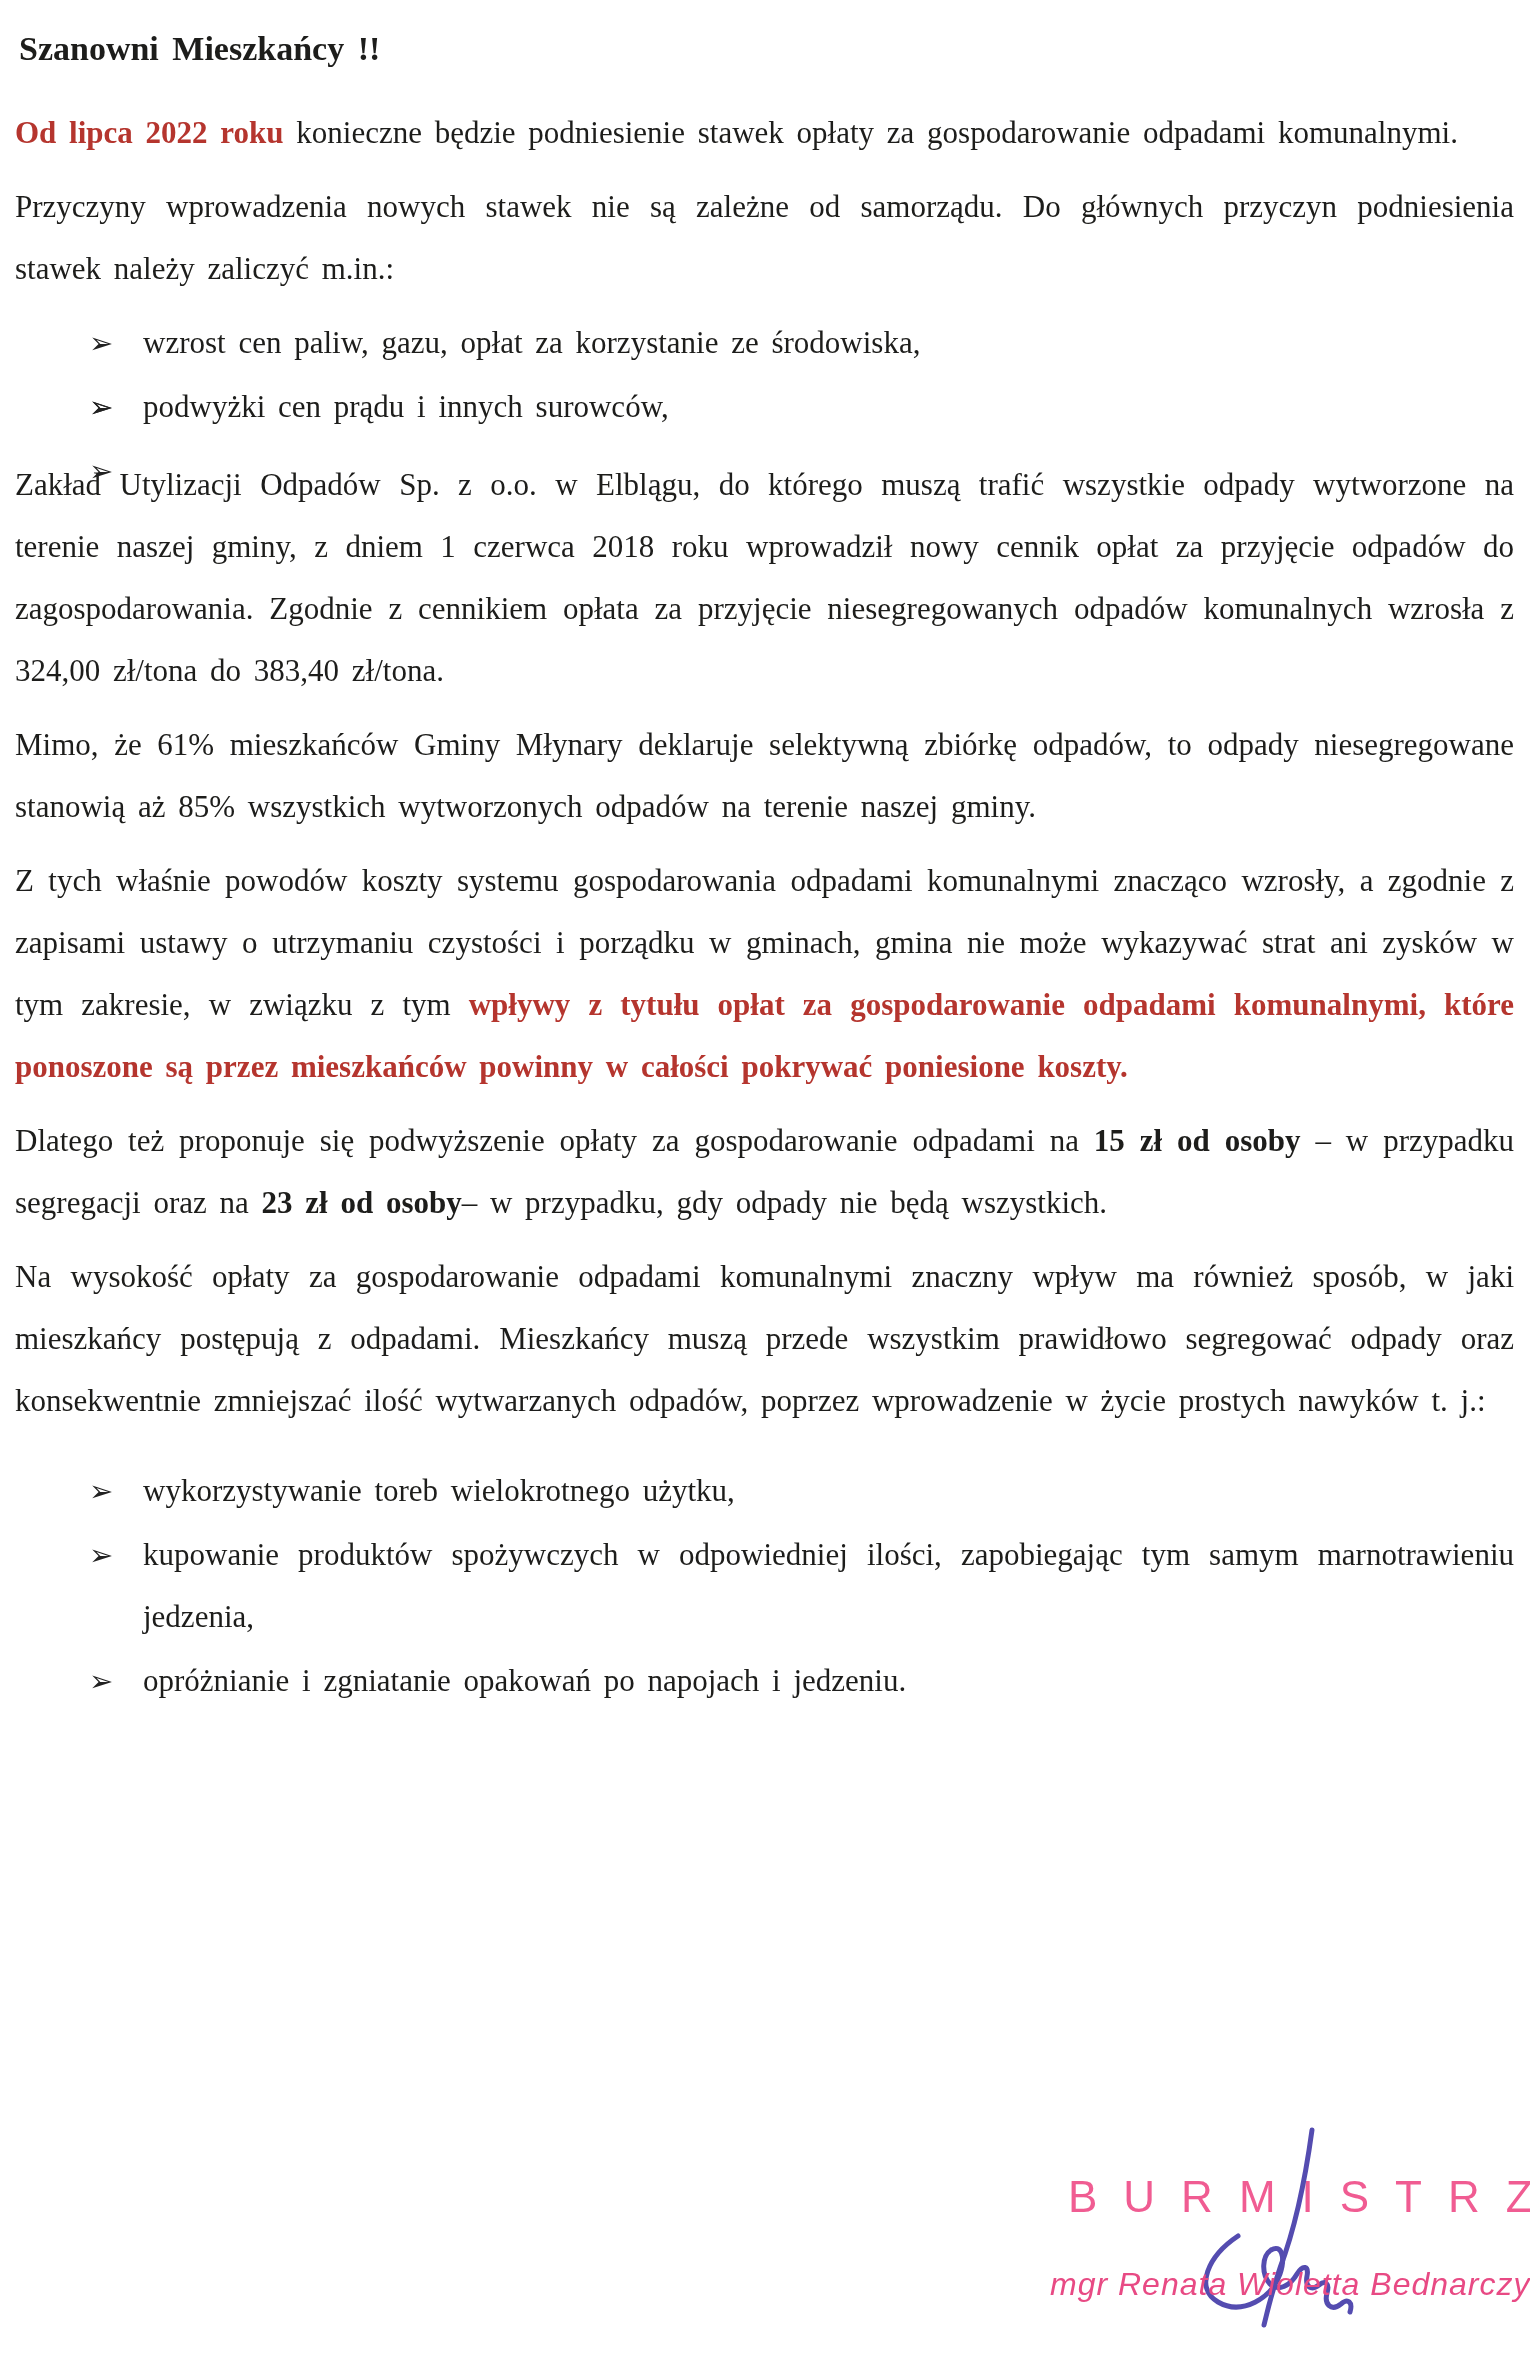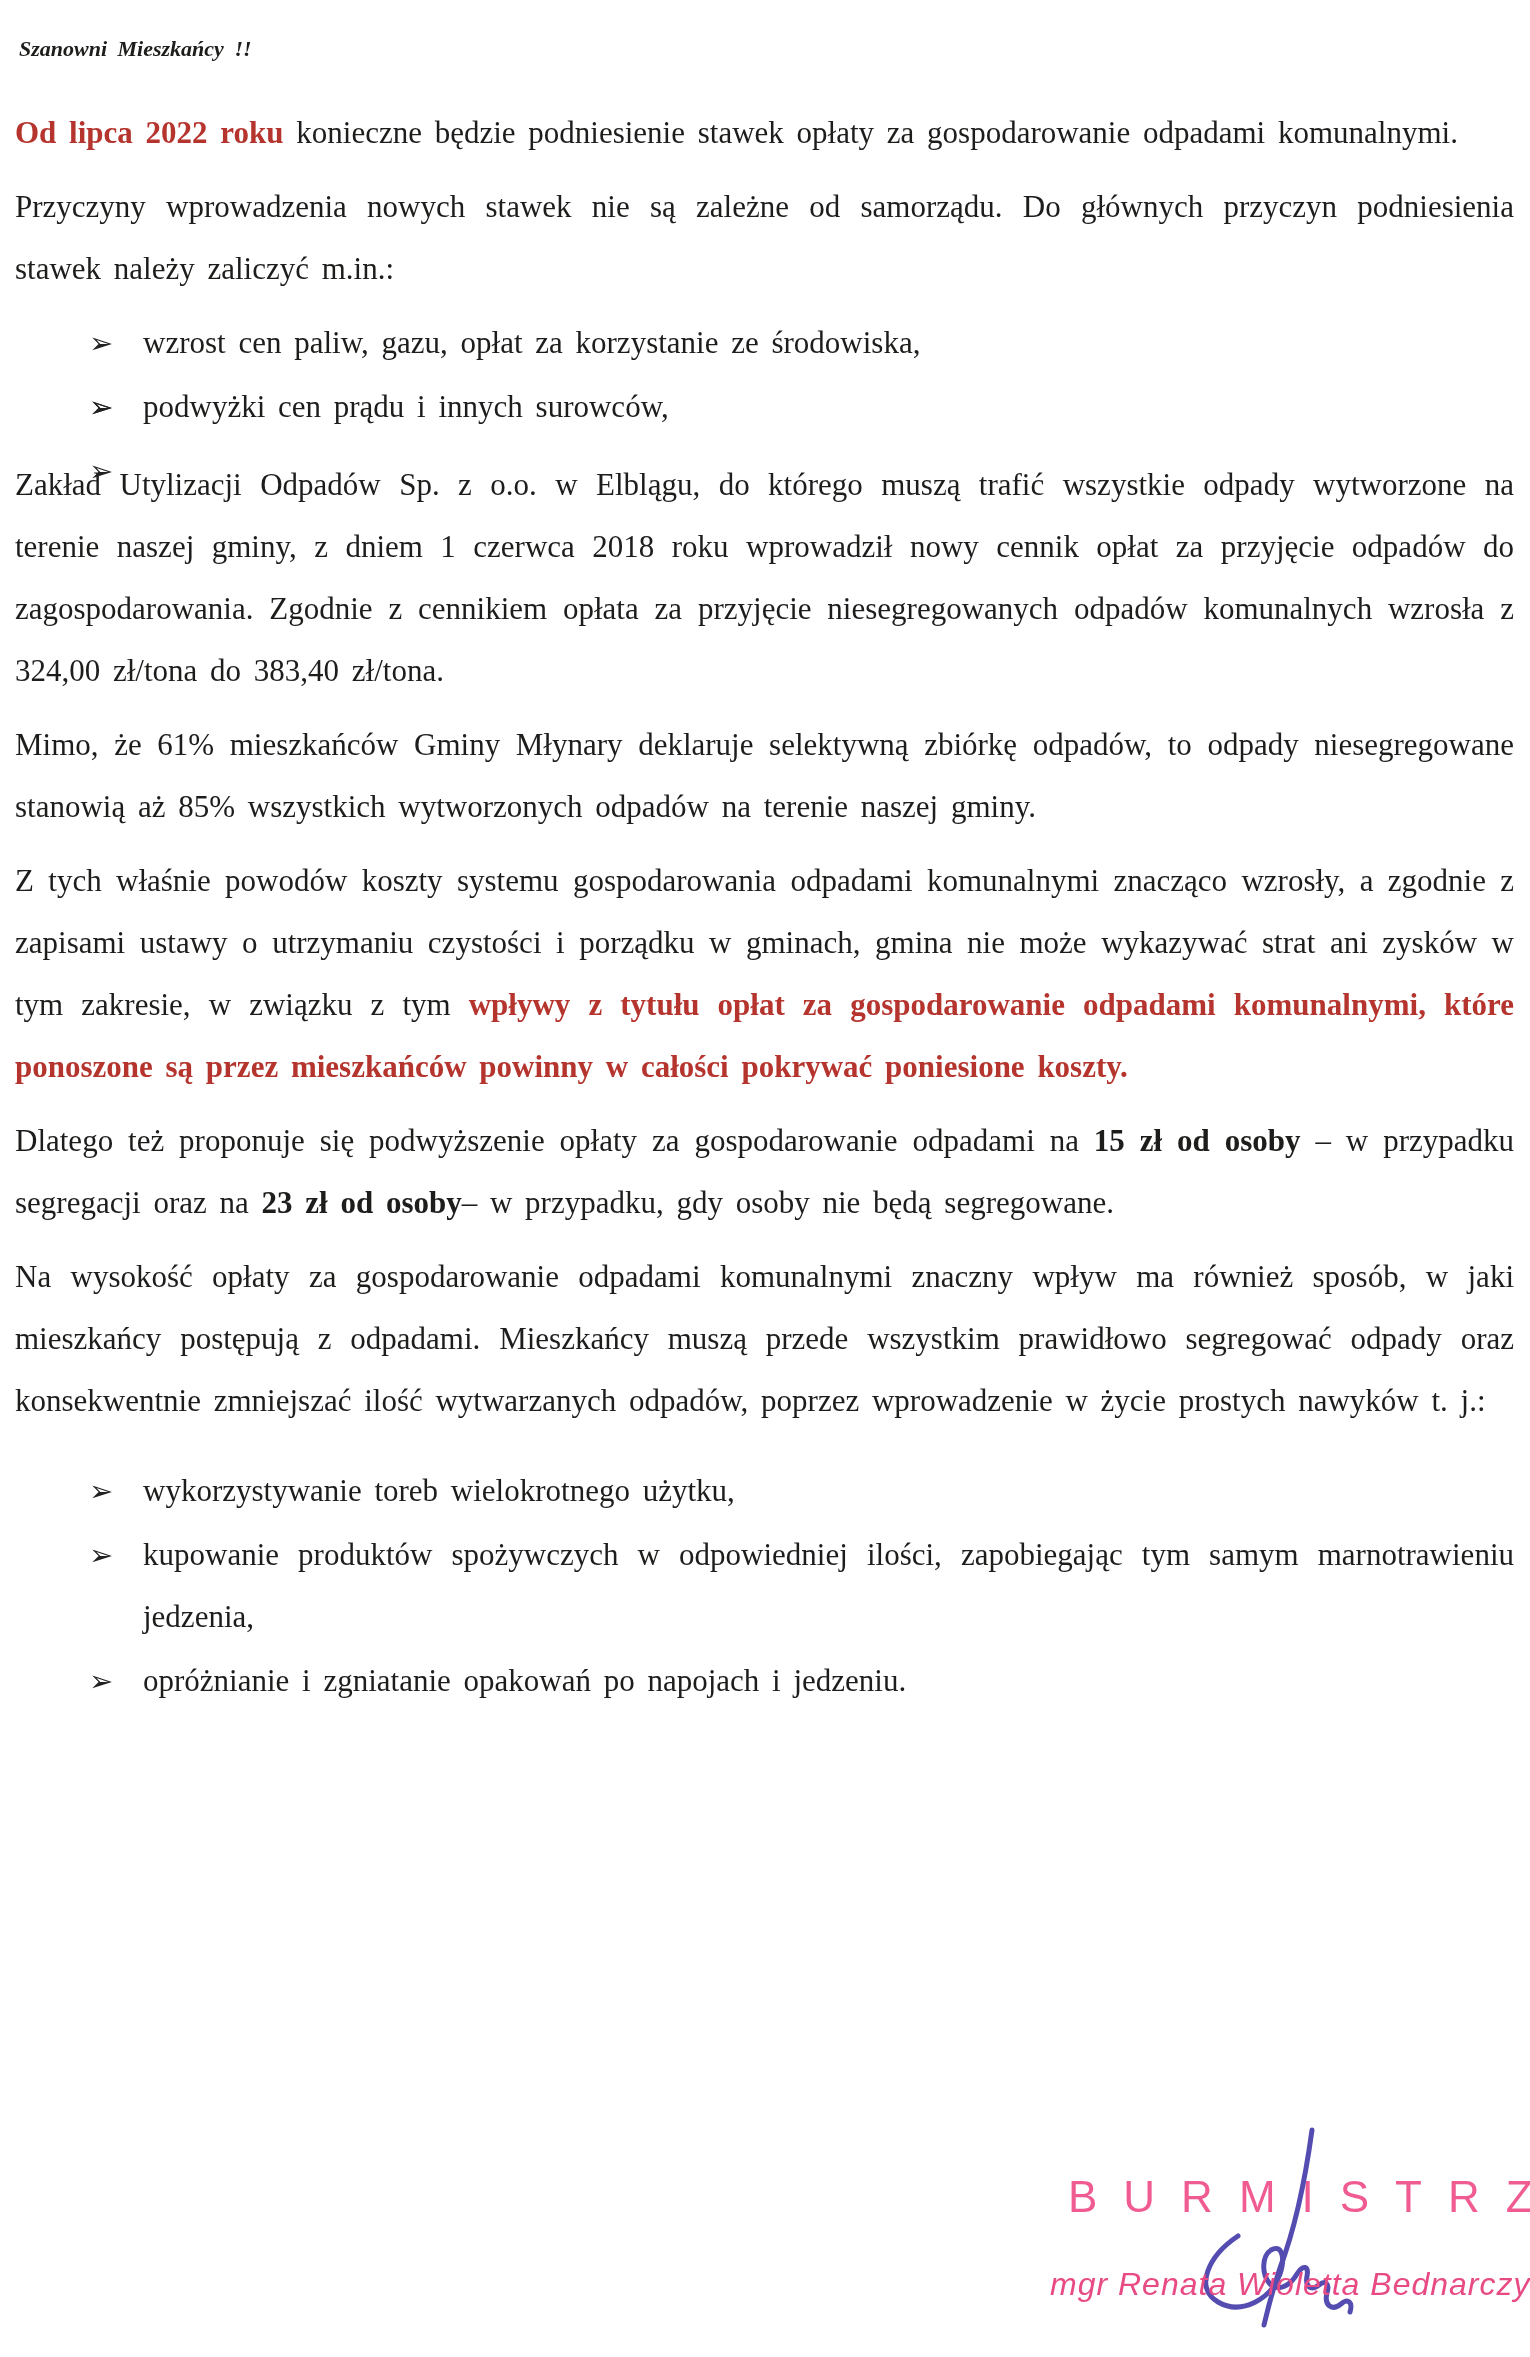--- a/index.html
+++ b/index.html
@@ -20,26 +20,25 @@
     overflow:hidden;
   }
   .doc{
     padding:14px 16px 0 15px;
     font-size:31px;
     line-height:62px;
     text-align:justify;
     word-spacing:5px;
   }
   .doc-title{
-    font-size:22px;
+    font-size:34px;
     font-weight:700;
     margin:4px 0 22px 4px;
     line-height:62px;
     text-align:left;
-    font-style:italic;
   }
   p{margin:0 0 12px 0;}
   .accent{color:var(--red);font-weight:700;}
   .bold{font-weight:700;}
   ul.arrow-list{
     list-style:none;
     margin:2px 0 16px 0;
     padding:0 0 0 128px;
   }
   ul.arrow-list li{
@@ -102,21 +101,21 @@
       <li><span class="marker">➢</span></li>
     </ul>
 
     <p>Zakład Utylizacji Odpadów Sp. z o.o. w Elblągu, do którego muszą trafić wszystkie odpady wytworzone na terenie naszej gminy, z dniem 1 czerwca 2018 roku wprowadził nowy cennik opłat za przyjęcie odpadów do zagospodarowania. Zgodnie z cennikiem opłata za przyjęcie niesegregowanych odpadów komunalnych wzrosła z 324,00 zł/tona do 383,40 zł/tona.</p>
 
     <p>Mimo, że 61% mieszkańców Gminy Młynary deklaruje selektywną zbiórkę odpadów, to odpady niesegregowane stanowią aż 85% wszystkich wytworzonych odpadów na terenie naszej gminy.</p>
 
     <p><span>Z tych właśnie powodów koszty systemu gospodarowania odpadami komunalnymi znacząco wzrosły, a zgodnie z zapisami ustawy o utrzymaniu czystości i porządku w gminach, gmina nie może wykazywać strat ani zysków w tym zakresie, w związku z tym </span><span class="accent">wpływy z tytułu opłat za gospodarowanie odpadami komunalnymi, które ponoszone są przez mieszkańców powinny w całości pokrywać poniesione koszty.</span></p>
 
 
-    <p><span>Dlatego też proponuje się podwyższenie opłaty za gospodarowanie odpadami na </span><span class="bold">15 zł od osoby</span><span> – w przypadku segregacji oraz na </span><span class="bold">23 zł od osoby</span><span>– w przypadku, gdy osoby nie będą segregowane.</span></p>
+    <p><span>Dlatego też proponuje się podwyższenie opłaty za gospodarowanie odpadami na </span><span class="bold">15 zł od osoby</span><span> – w przypadku segregacji oraz na </span><span class="bold">23 zł od osoby</span><span>– w przypadku, gdy odpady nie będą wszystkich.</span></p>
 
     <p>Na wysokość opłaty za gospodarowanie odpadami komunalnymi znaczny wpływ ma również sposób, w jaki mieszkańcy postępują z odpadami. Mieszkańcy muszą przede wszystkim prawidłowo segregować odpady oraz konsekwentnie zmniejszać ilość wytwarzanych odpadów, poprzez wprowadzenie w życie prostych nawyków t. j.:</p>
 
     <ul class="arrow-list habits">
       <li><span class="marker">➢</span><span>wykorzystywanie toreb wielokrotnego użytku,</span></li>
       <li><span class="marker">➢</span><span>kupowanie produktów spożywczych w odpowiedniej ilości, zapobiegając tym samym marnotrawieniu jedzenia,</span></li>
       <li><span class="marker">➢</span><span>opróżnianie i zgniatanie opakowań po napojach i jedzeniu.</span></li>
     </ul>
 
   </div>

